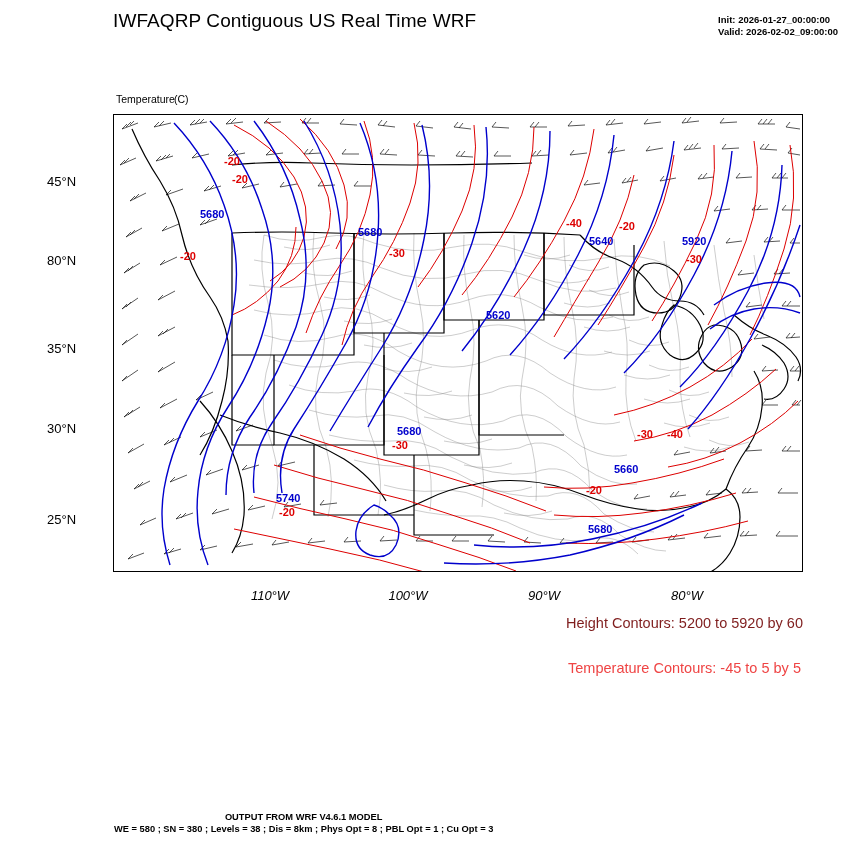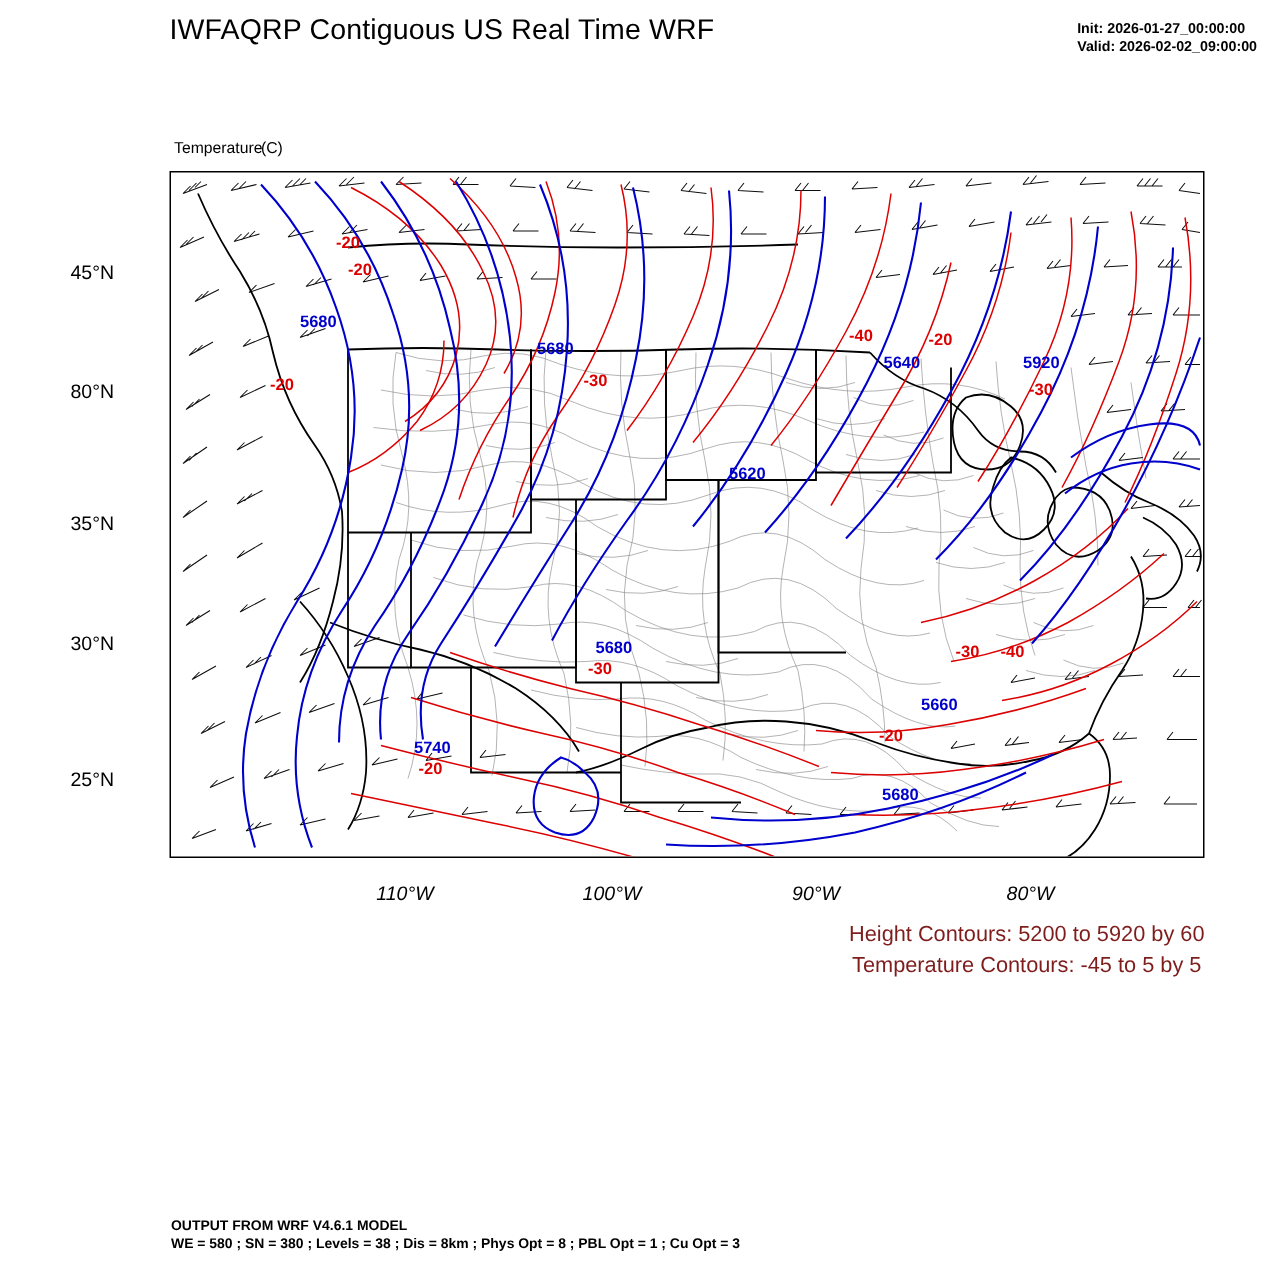--- a/index.html
+++ b/index.html
@@ -103,30 +103,31 @@
   .legend {
     position: absolute;
     right: 47px;
     top: 613px;
     text-align: center;
     font-size: 14.5px;
     line-height: 21px;
     white-space: nowrap;
   }
   .legend .h { color: #7f1d1d; }
-  .legend .t { color: #7f1d1d; }
+  .legend .t { color: #ef4444; margin-top: 24px; }
   
   .footer {
     position: absolute;
     left: 114px;
     top: 812px;
     font-size: 9.3px;
     font-weight: bold;
     line-height: 11.5px;
     white-space: nowrap;
+    text-align: center;
   }
 </style>
 </head>
 <body>
 
 <div class="page">
 
   <div class="title">IWFAQRP Contiguous US Real Time WRF</div>
 
   <div class="init-block">

